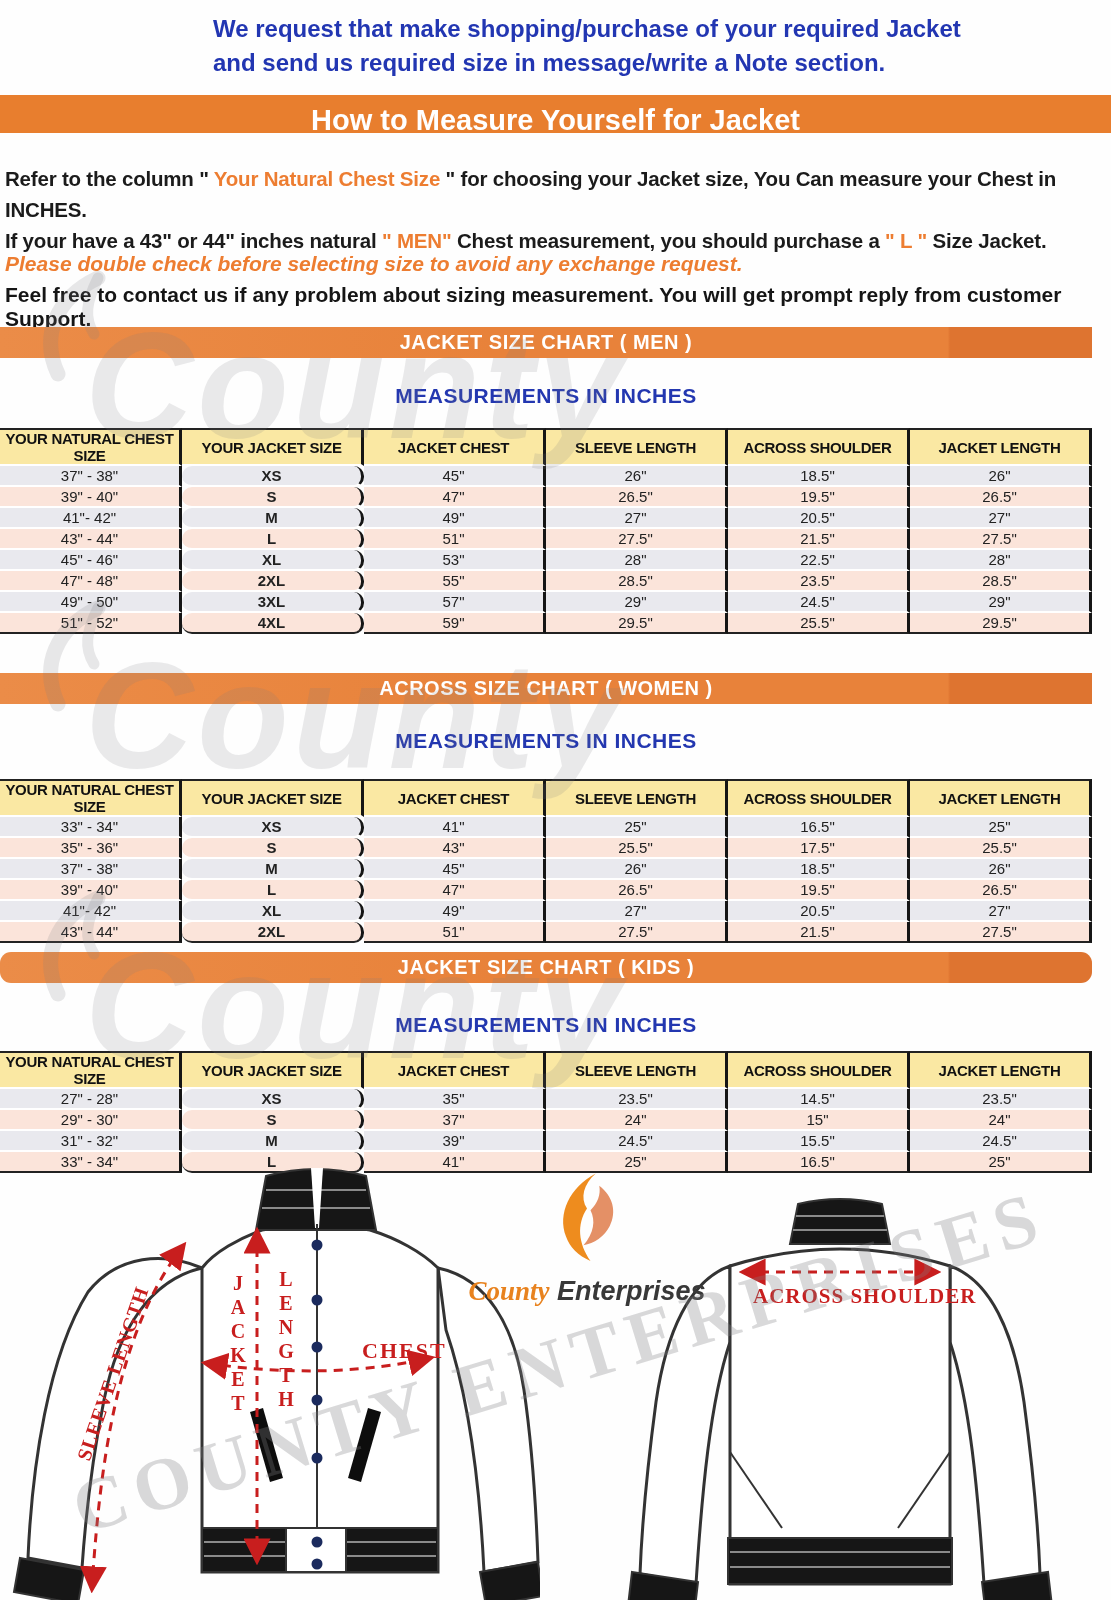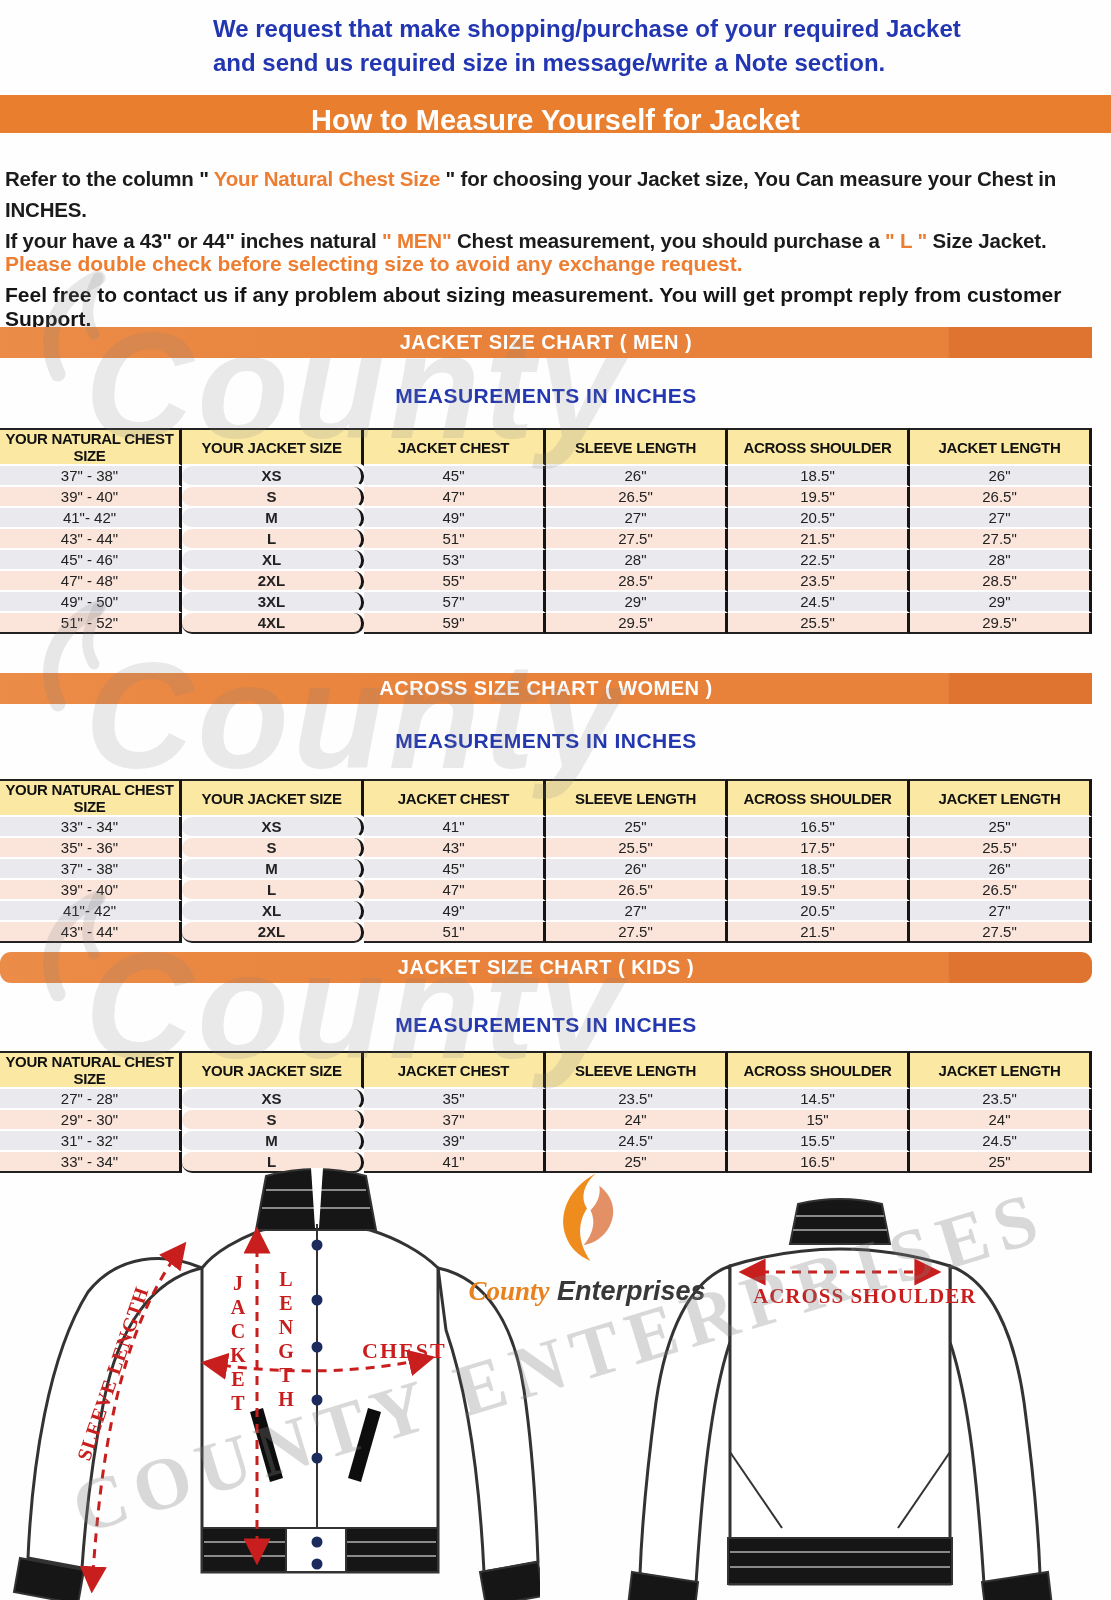--- a/index.html
+++ b/index.html
@@ -6,21 +6,21 @@
   .page{position:relative;width:1111px;height:1600px;background:#fefefe;overflow:hidden;
         font-family:"Liberation Sans", sans-serif;}
 
   
   .intro{position:absolute;left:213px;top:12px;color:#2236b2;font-size:24px;font-weight:bold;line-height:34px;}
   .banner-main{position:absolute;left:0;top:95px;width:1111px;height:38px;background:#e87e2e;
                color:#fff;font-size:29px;font-weight:bold;text-align:center;line-height:50px;}
   .para{position:absolute;left:5px;top:163px;width:1100px;color:#1b1b1b;
         font-size:20.5px;font-weight:bold;line-height:31px;letter-spacing:-0.2px;}
   .hl{color:#ed7d31;}
-  .note-orange{position:absolute;left:5px;top:252px;color:#ed7d31;font-size:21px;font-weight:bold;}
+  .note-orange{position:absolute;left:5px;top:252px;color:#ed7d31;font-size:21px;font-weight:bold;font-style:italic;}
   .note-black{position:absolute;left:5px;top:283px;color:#151515;font-size:21px;font-weight:bold;}
 
   
   .sec-banner{position:absolute;left:0;width:1092px;height:31px;
       background:linear-gradient(90deg,#eb8c48 0%,#e8823a 45%,#e8823a 86.8%,#de7430 87%,#de7430 100%);
       color:#fff;font-size:20px;font-weight:bold;text-align:center;line-height:31px;letter-spacing:0.5px;}
   .sec-heading{position:absolute;left:0;width:1092px;text-align:center;color:#2337b0;
       font-size:21px;font-weight:bold;letter-spacing:0.5px;}
   .b-men{top:327px;} .h-men{top:384px;}
   .b-women{top:673px;} .h-women{top:729px;}

